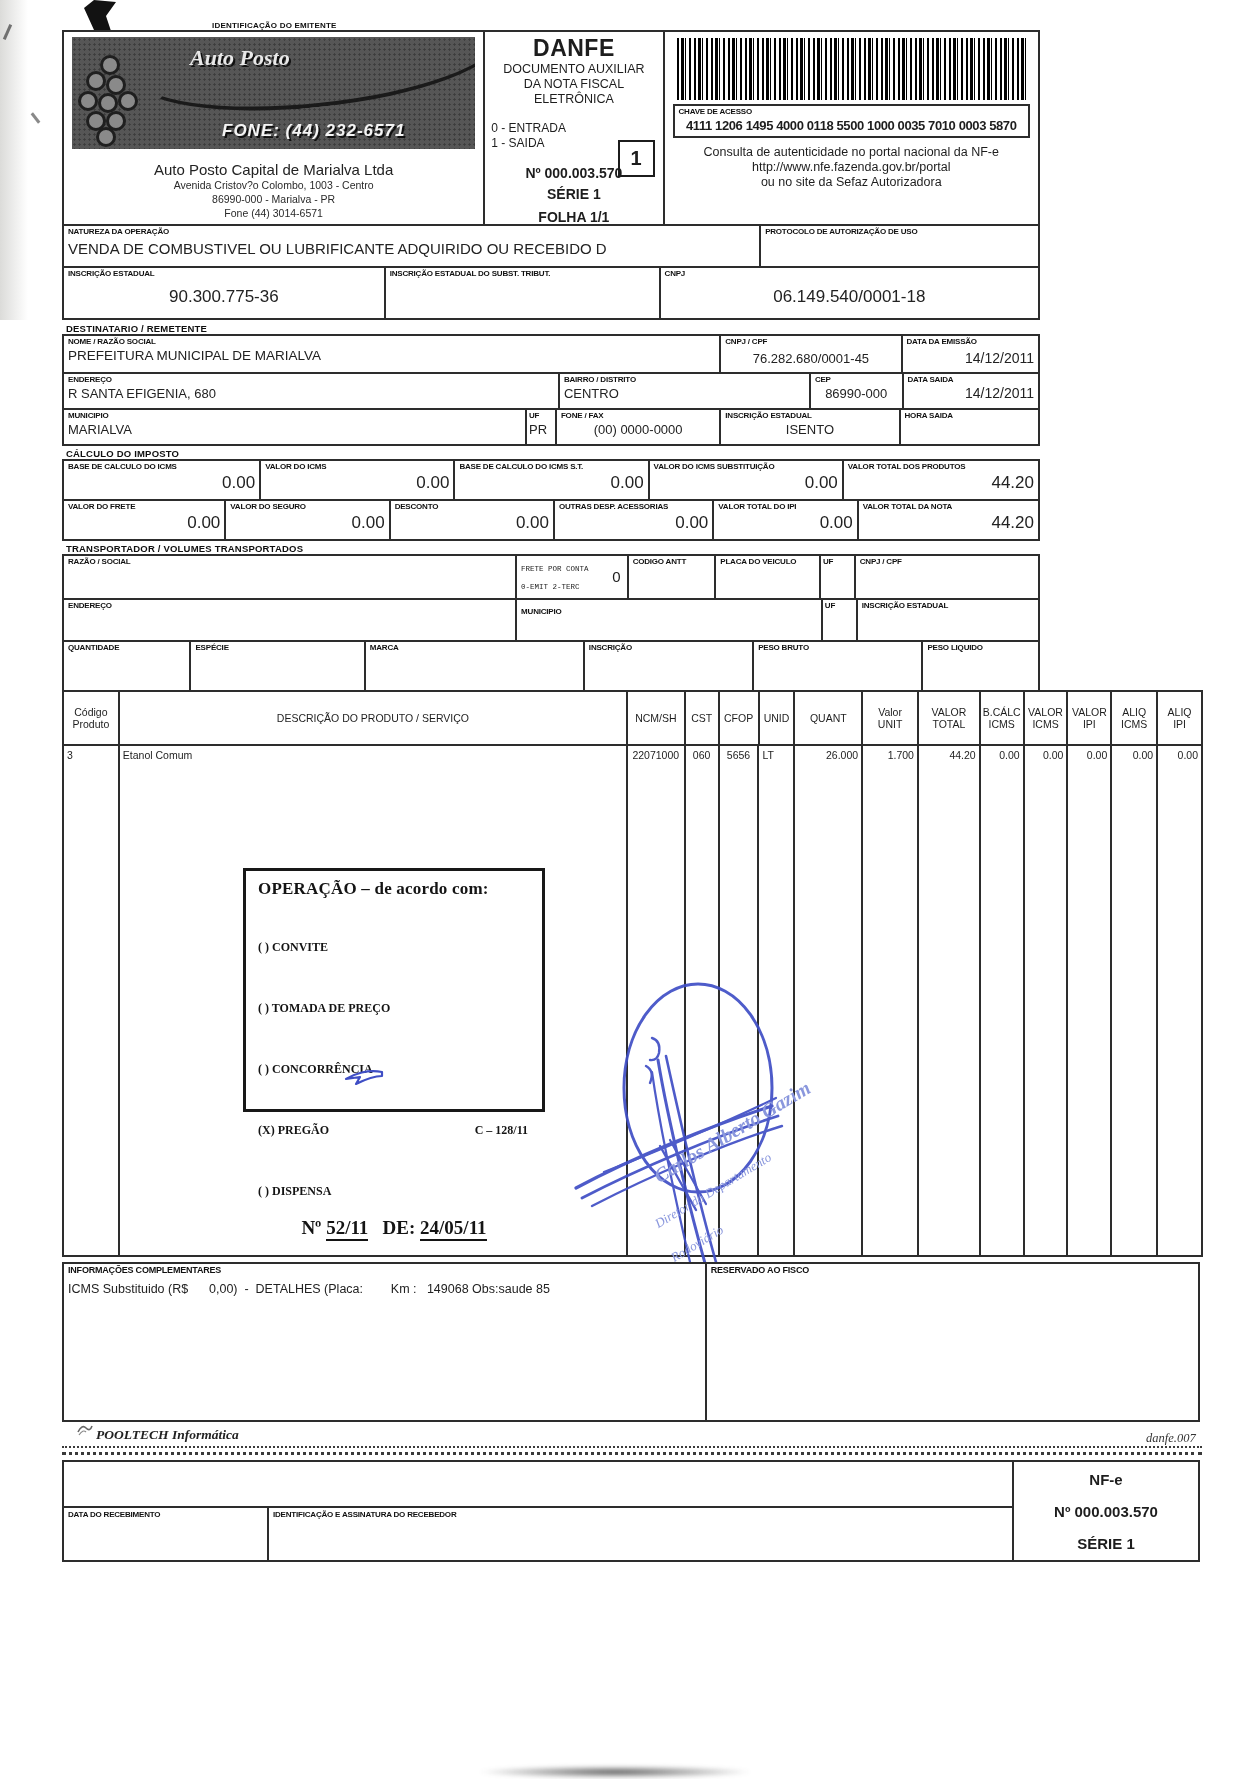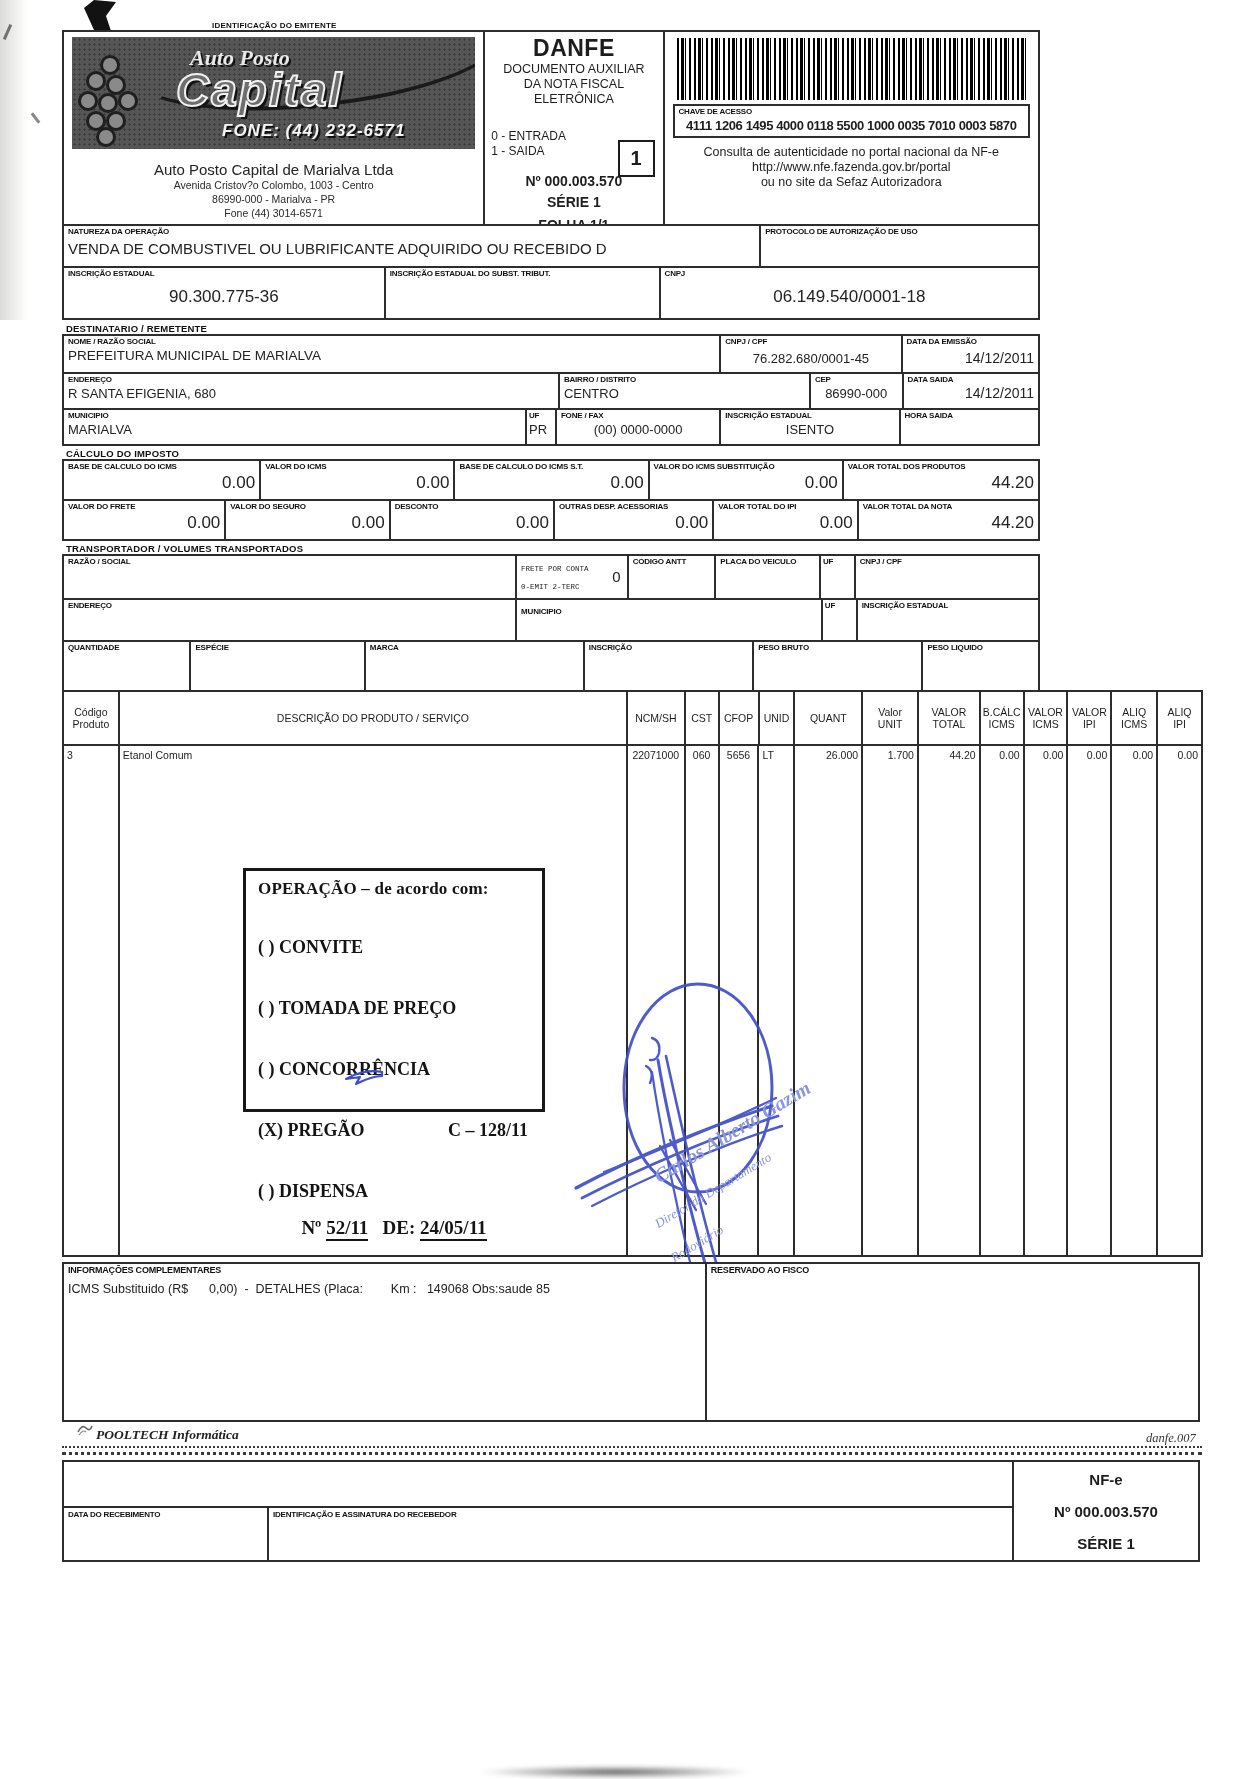--- a/index.html
+++ b/index.html
@@ -41,21 +41,21 @@
   
   #items{position:absolute;left:62px;top:690px;width:1141px;height:567px;border:2px solid #2d2d2d;box-sizing:border-box;background:#fff;display:flex;flex-direction:column;}
   #items .hd{display:flex;height:54px;border-bottom:2px solid #2d2d2d;box-sizing:border-box;}
   #items .bd{display:flex;flex:1;}
   .hc{box-sizing:border-box;border-right:2px solid #2d2d2d;display:flex;align-items:center;justify-content:center;text-align:center;font-size:10.5px;line-height:12px;white-space:pre-line;}
   .bc{box-sizing:border-box;border-right:2px solid #2d2d2d;font-size:10.5px;padding:3px 3px;}
   .hc.last,.bc.last{border-right:none;}
   
   #stamp{position:absolute;left:243px;top:868px;width:302px;height:244px;border:3px solid #181818;box-sizing:border-box;font-family:"Liberation Serif",serif;color:#141414;padding:8px 12px;background:transparent;}
   .stampTitle{font-size:17px;font-weight:700;letter-spacing:0.2px;}
-  .opt{font-size:18px;font-weight:700;line-height:25px;white-space:pre;margin-top:36px;}
+  .opt{font-size:12px;font-weight:700;line-height:25px;white-space:pre;margin-top:36px;}
   .optrow{display:flex;justify-content:space-between;padding-right:2px;}
   .stampNum{margin-top:13px;font-size:19px;font-weight:700;text-align:center;}
   .u{border-bottom:2px solid #141414;padding-bottom:1px;}
   
   .inkstamp{position:absolute;font-family:"Liberation Serif",serif;font-style:italic;color:#8a97dd;transform-origin:0 0;white-space:nowrap;}
   
   #comp{left:62px;top:1262px;width:1138px;height:160px;}
   .pre{white-space:pre-wrap;}
   
   .pooltech{position:absolute;left:96px;top:1427px;font-family:"Liberation Serif",serif;font-style:italic;font-weight:700;font-size:13.5px;color:#222;}
@@ -98,34 +98,33 @@
           <div class="grape" style="left:34px;top:38px;"></div>
             <div class="grape" style="left:6px;top:54px;"></div>
           <div class="grape" style="left:26px;top:56px;"></div>
             <div class="grape" style="left:46px;top:54px;"></div>
           <div class="grape" style="left:14px;top:74px;"></div>
             <div class="grape" style="left:34px;top:74px;"></div>
           <div class="grape" style="left:24px;top:90px;"></div>
         </div>
         <div class="logo-swoosh"></div>
         <div class="logo-script">Auto Posto</div>
-        <div class="logo-main">Capital</div>
         <div class="logo-phone">FONE: (44) 232-6571</div>
       </div>
       <div class="emit-name">Auto Posto Capital de Marialva Ltda</div>
       <div class="emit-addr">Avenida Cristov?o Colombo, 1003 - Centro</div>
       <div class="emit-addr">86990-000 - Marialva - PR</div>
       <div class="emit-addr">Fone (44) 3014-6571</div>
     </div>
     <div class="c danfe-cell">
       <div class="danfe-title">DANFE</div>
       <div class="danfe-sub">DOCUMENTO AUXILIAR</div>
       <div class="danfe-sub">DA NOTA FISCAL</div>
       <div class="danfe-sub">ELETRÔNICA</div>
-      <div class="es" style="margin-top:22px;">0 - ENTRADA</div>
+      <div class="es" style="margin-top:14px;">0 - ENTRADA</div>
       <div class="es">1 - SAIDA</div>
       <div class="tipo-box">1</div>
       <div class="danfe-num" style="margin-top:12px;">Nº 000.003.570</div>
       <div class="danfe-num" style="margin-top:0;">SÉRIE 1</div>
       <div class="danfe-num" style="margin-top:2px;">FOLHA 1/1</div>
     </div>
     <div class="c barcode-cell last">
       <div class="barcode"></div>
       <div class="chave-box">
         <span class="lbl">CHAVE DE ACESSO</span>

